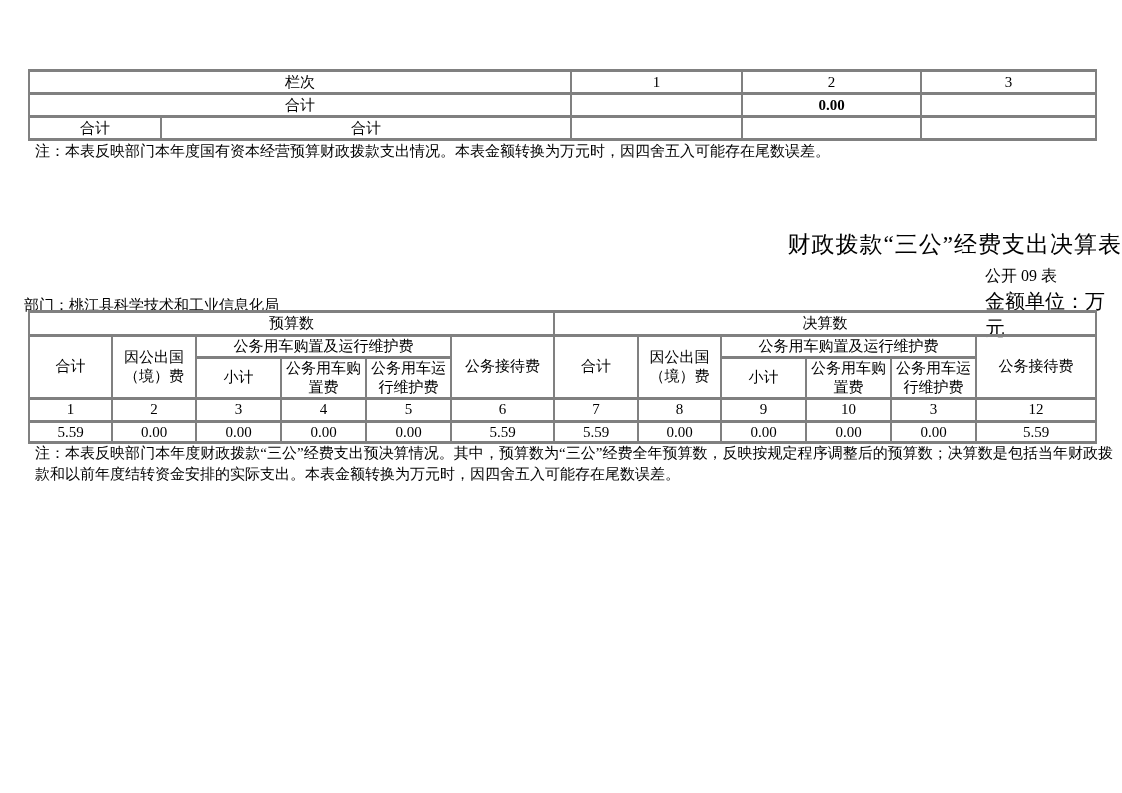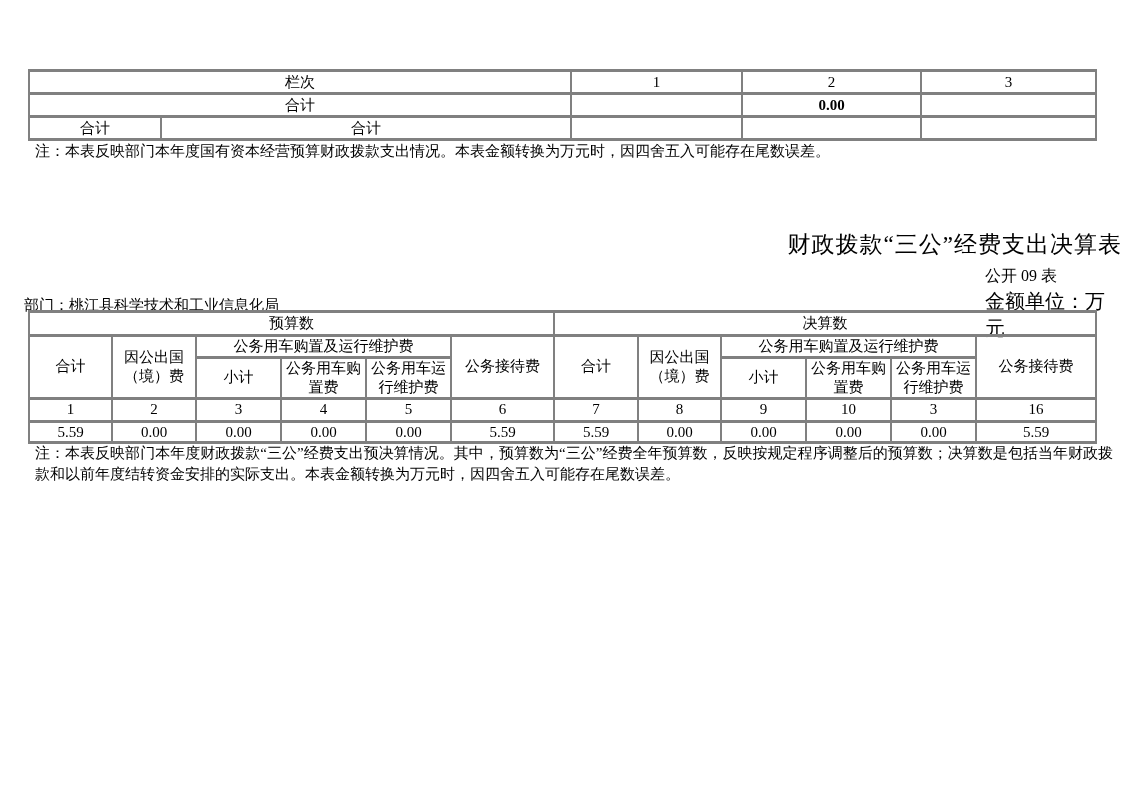--- a/index.html
+++ b/index.html
@@ -152,21 +152,21 @@
       <td>2</td>
       <td>3</td>
       <td>4</td>
       <td>5</td>
       <td>6</td>
       <td>7</td>
       <td>8</td>
       <td>9</td>
       <td>10</td>
       <td>3</td>
-      <td>16</td>
+      <td>12</td>
     </tr>
     <tr class="r-data">
       <td class="num">5.59</td>
       <td class="num">0.00</td>
       <td class="num">0.00</td>
       <td class="num">0.00</td>
       <td class="num">0.00</td>
       <td class="num">5.59</td>
       <td class="num">5.59</td>
       <td class="num">0.00</td>

